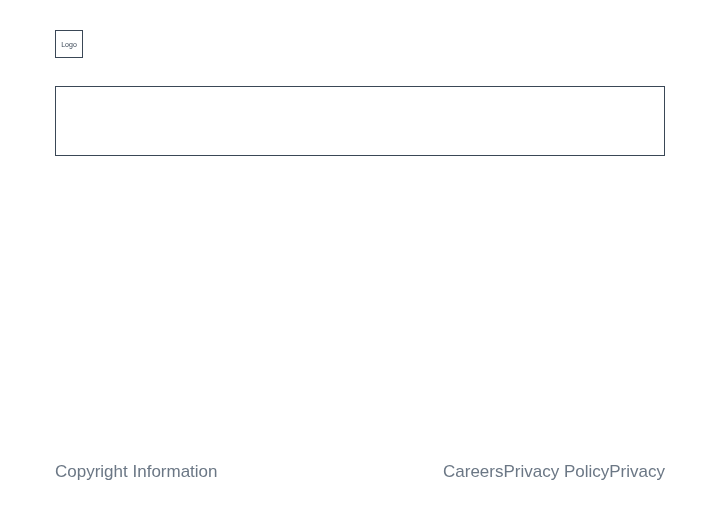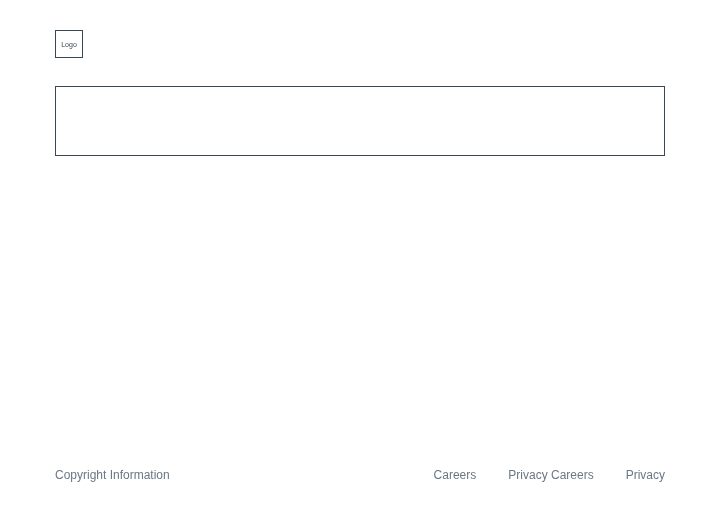--- a/index.html
+++ b/index.html
@@ -56,26 +56,25 @@
       background: #ffffff;
     }
     .footer {
       position: absolute;
       left: 55px;
       right: 55px;
       bottom: 30px;
       display: flex;
       justify-content: space-between;
       align-items: center;
-      font-size: 12px;
+      font-size: 17px;
       color: #6b7785;
     }
     .footer-links {
       display: flex;
-      gap: 32px;
     }
     .footer-link {
       cursor: pointer;
     }
   </style>
 </head>
 <body>
 
 <div class="page">
   <div class="logo-box">
@@ -85,16 +84,16 @@
   <div class="main-card">
     <div class="options">
     </div>
   </div>
 </div>
 
 <div class="footer">
   <div>Copyright Information</div>
   <div class="footer-links">
     <span class="footer-link">Careers</span>
-    <span class="footer-link">Privacy Careers</span>
+    <span class="footer-link">Privacy Policy</span>
     <span class="footer-link">Privacy</span>
   </div>
 </div>
 
 </body></html>

